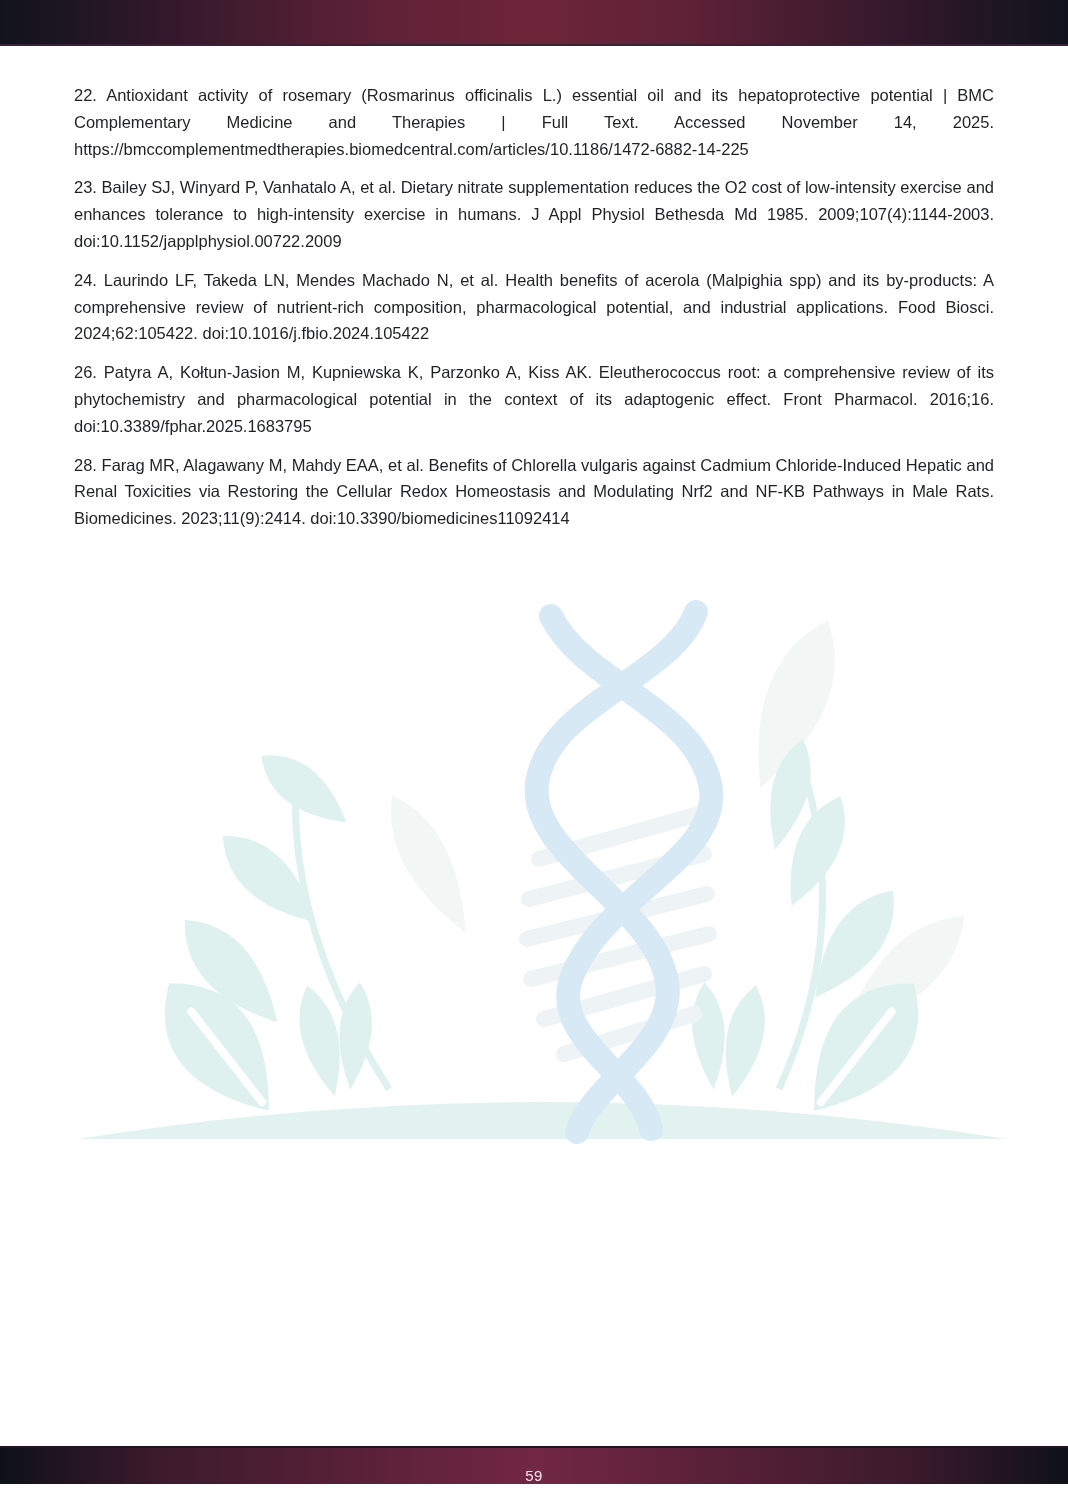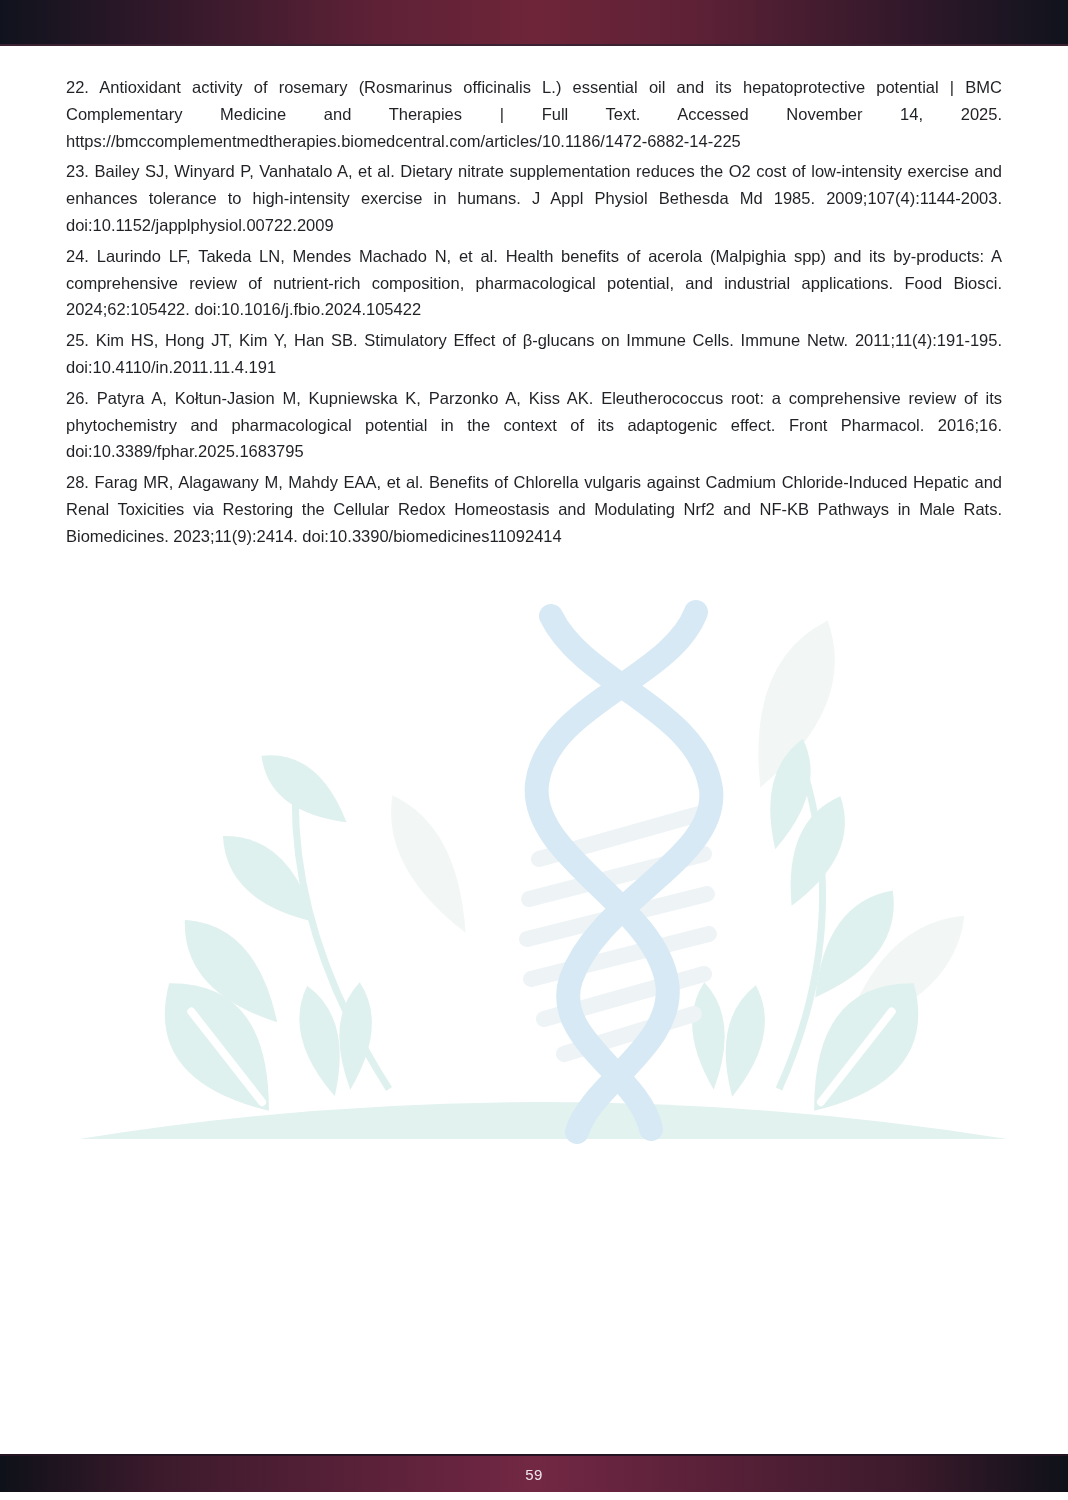--- a/index.html
+++ b/index.html
@@ -18,28 +18,28 @@
   }
   .top-bar {
     top: 0;
     height: 44px;
     background: linear-gradient(90deg,
       #10131d 0%, #2a1728 12%, #5e2136 35%, #6e2539 50%,
       #5e2136 65%, #2a1728 88%, #10131d 100%);
     border-bottom: 2px solid #3a2233;
   }
   .footer-bar {
-    bottom: 8px;
+    bottom: 16px;
     height: 36px;
     background: linear-gradient(90deg,
       #0e1119 0%, #3c1a2c 15%, #6b2540 45%, #722843 50%,
       #6b2540 55%, #3c1a2c 85%, #0e1119 100%);
     border-top: 2px solid #241322;
     display: flex;
-    align-items: center;
+    align-items: flex-end;
     justify-content: center;
   }
   .page-num {
     color: #efe7ea;
     font-size: 15px;
     letter-spacing: 0.5px;
   }
   .content {
     position: absolute;
     top: 44px;
@@ -50,21 +50,21 @@
     box-sizing: border-box;
   }
   .refs {
     position: relative;
     z-index: 1;
     color: #1f2125;
     font-size: 16.5px;
     line-height: 26.8px;
   }
   .ref {
-    margin: 4px;
+    margin: 12px;
     text-align: justify;
     text-justify: inter-word;
   }
   .watermark {
     position: absolute;
     left: 59px;
     top: 555px;
     width: 950px;
     height: 545px;
     z-index: 0;
@@ -131,21 +131,20 @@
       <g fill="none" stroke="#d7e9f5" stroke-width="24" stroke-linecap="round">
         <path d="M 492,17 C 525,85 640,110 652,190 C 660,260 540,300 512,380 C 492,440 580,475 592,530"></path>
         <path d="M 637,13 C 612,80 488,105 478,185 C 470,257 595,305 608,383 C 618,445 532,485 518,533"></path>
       </g>
     </svg>
 
     <div class="refs">
       <p class="ref">22. Antioxidant activity of rosemary (Rosmarinus officinalis L.) essential oil and its hepatoprotective potential | BMC Complementary Medicine and Therapies | Full Text. Accessed November 14, 2025. https://bmccomplementmedtherapies.biomedcentral.com/articles/10.1186/1472-6882-14-225</p>
       <p class="ref">23. Bailey SJ, Winyard P, Vanhatalo A, et al. Dietary nitrate supplementation reduces the O2 cost of low-intensity exercise and enhances tolerance to high-intensity exercise in humans. J Appl Physiol Bethesda Md 1985. 2009;107(4):1144-2003. doi:10.1152/japplphysiol.00722.2009</p>
       <p class="ref">24. Laurindo LF, Takeda LN, Mendes Machado N, et al. Health benefits of acerola (Malpighia spp) and its by-products: A comprehensive review of nutrient-rich composition, pharmacological potential, and industrial applications. Food Biosci. 2024;62:105422. doi:10.1016/j.fbio.2024.105422</p>
-      <p class="ref">25. Kim HS, Hong JT, Kim Y, Han SB. Stimulatory Effect of β-glucans on Immune Cells. Immune Netw. 2011;11(4):191-195. doi:10.4110/in.2011.11.4.191</p>
       <p class="ref">26. Patyra A, Kołtun-Jasion M, Kupniewska K, Parzonko A, Kiss AK. Eleutherococcus root: a comprehensive review of its phytochemistry and pharmacological potential in the context of its adaptogenic effect. Front Pharmacol. 2016;16. doi:10.3389/fphar.2025.1683795</p>
       <p class="ref">28. Farag MR, Alagawany M, Mahdy EAA, et al. Benefits of Chlorella vulgaris against Cadmium Chloride-Induced Hepatic and Renal Toxicities via Restoring the Cellular Redox Homeostasis and Modulating Nrf2 and NF-KB Pathways in Male Rats. Biomedicines. 2023;11(9):2414. doi:10.3390/biomedicines11092414</p>
     </div>
   </main>
 
   <footer class="bar footer-bar">
     <span class="page-num">59</span>
   </footer>
 
 </div>

